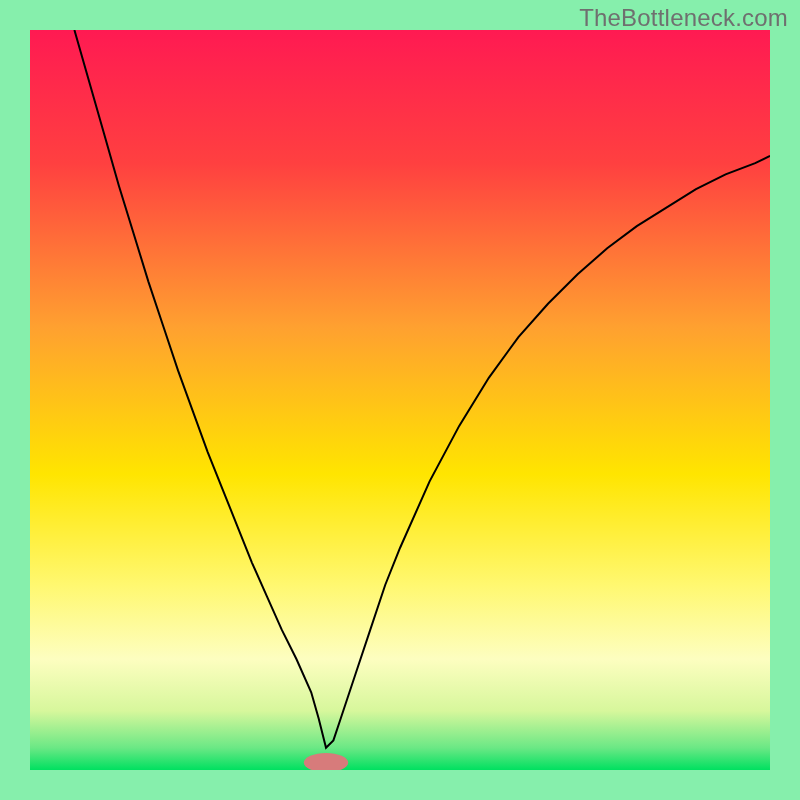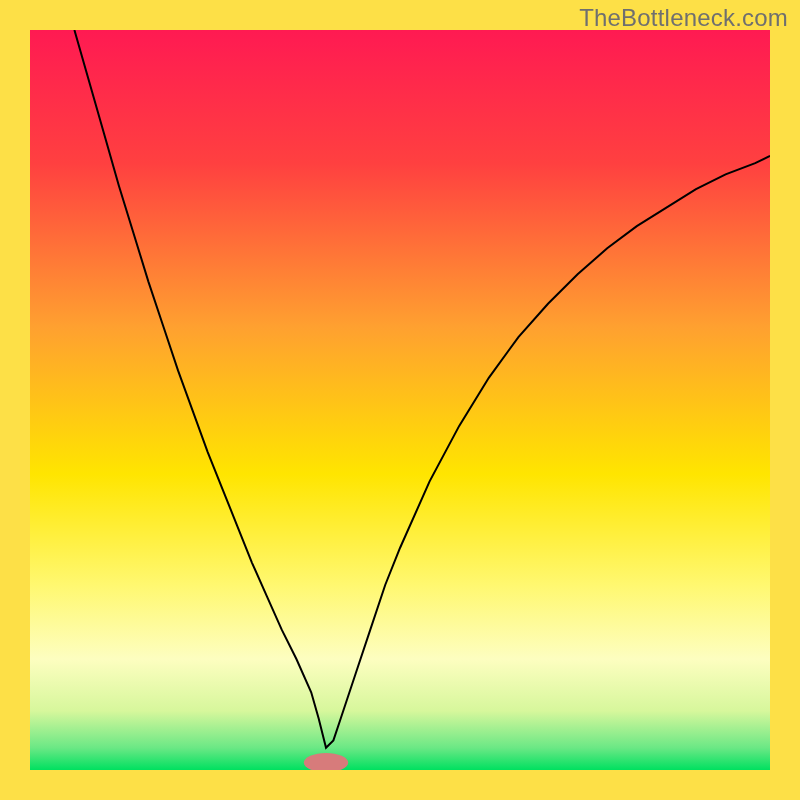--- a/index.html
+++ b/index.html
@@ -7,21 +7,21 @@
     padding: 0;
     width: 800px;
     height: 800px;
     overflow: hidden;
     background: #000;
     font-family: Arial, Helvetica, sans-serif;
   }
   .frame {
     position: absolute;
     inset: 0;
-    background: #fde047;
+    background: #86efac;
   }
   .plot {
     position: absolute;
     left: 30px;
     top: 30px;
     width: 740px;
     height: 740px;
   }
   .watermark {
     position: absolute;

